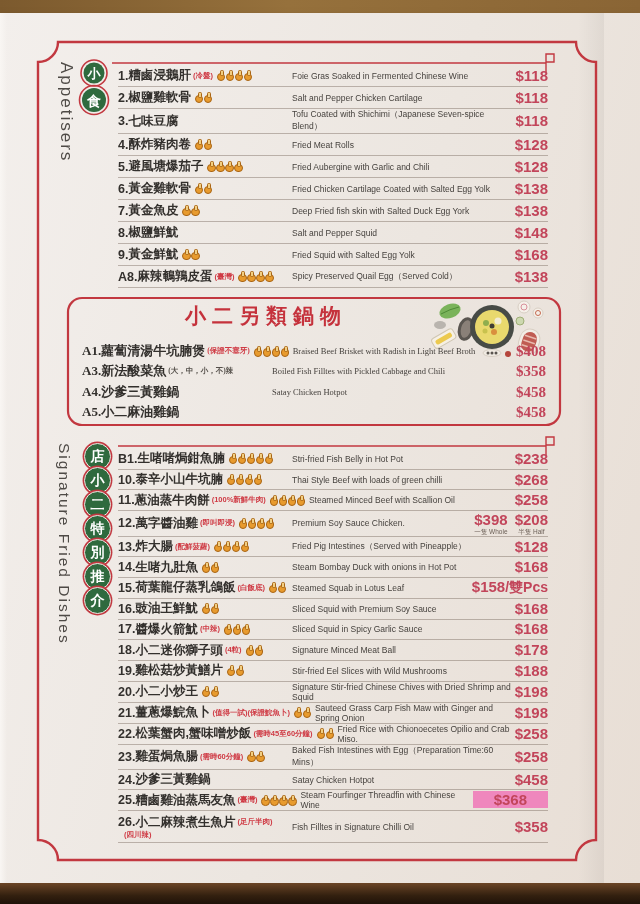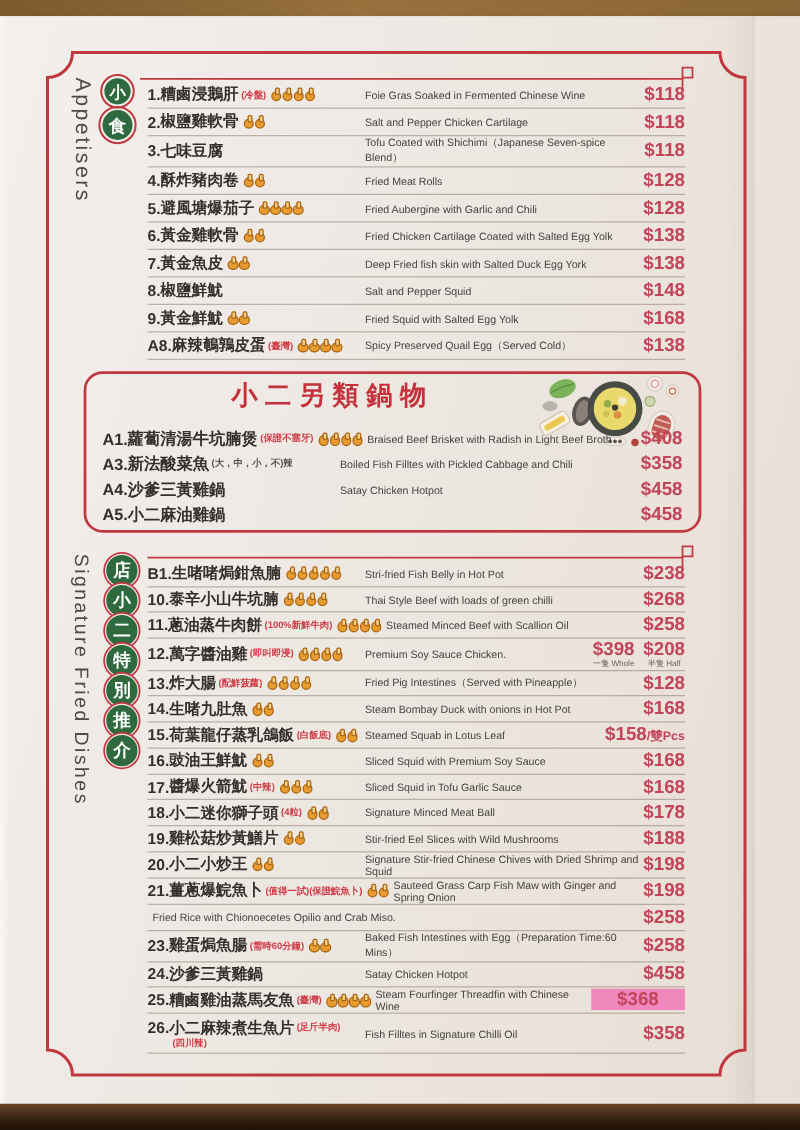--- a/index.html
+++ b/index.html
@@ -24,42 +24,42 @@
   .gourd{position:absolute;left:77px;top:59px;}
   #chain{position:absolute;left:84px;top:446px;}
   .chain-circle{width:25px;height:25px;border-radius:50%;background:#2f6a3e;
       border:1.5px solid #efe9e4;box-shadow:0 0 0 1.4px #c23840;color:#fff;
       font-size:14px;font-weight:bold;line-height:25px;text-align:center;margin-top:-3px;}
   .rows{position:absolute;display:flex;flex-direction:column;}
   #sec1-rows{left:118px;top:65px;width:430px;height:223px;}
   #sec2-rows{left:118px;top:449px;width:430px;height:394px;}
   #box-rows{left:82px;top:341px;width:464px;height:81px;}
   .row{flex:1;display:flex;align-items:center;border-bottom:1px solid rgba(122,106,95,.45);}
-  #box-rows .row{border-bottom:none;}
+  #box-rows .row{border-bottom:none;font-family:Liberation Serif, serif;}
   .row.tall{flex:1.55;}
   .zh-cell{flex:none;min-width:170px;white-space:nowrap;display:flex;flex-direction:column;justify-content:center;}
   #box-rows .zh-cell{min-width:186px;}
   .zh-line{display:flex;align-items:center;}
   .num,.zh{font-size:12.5px;font-weight:600;color:#33302d;}
   #box-rows .num,#box-rows .zh{font-size:13px;}
   .note{font-size:7.5px;color:#cf3a44;margin-left:2px;font-weight:600;}
   .note.dark{color:#55504b;}
-  .note2{margin-left:20px;margin-top:-1px;}
+  .note2{margin-left:6px;margin-top:-1px;}
   .spice{display:inline-flex;margin-left:3px;align-items:flex-end;}
   .drum{display:inline-block;width:8px;height:11px;position:relative;margin-left:1px;}
   .drum::before{content:'';position:absolute;bottom:0;left:0;width:6.5px;height:6.5px;
       background:#e89b2e;border:1px solid #a86414;border-radius:50%;}
   .drum::after{content:'';position:absolute;top:0;left:3px;width:2px;height:4px;
       background:#f2cf82;border:1px solid #a86414;border-radius:1.5px;}
   .en-cell{flex:1;font-size:8.5px;color:#46423e;padding-left:4px;}
   .price-cell{margin-left:auto;display:flex;justify-content:flex-end;gap:7px;align-items:flex-end;}
   .pblock{text-align:center;}
   .price{font-size:15px;font-weight:600;color:#c2455a;white-space:nowrap;}
   .price.hl{background:#ef87bd;padding:0 21px;}
-  .psuffix{font-size:10px;font-weight:600;color:#c2455a;}
+  .psuffix{font-size:14px;font-weight:600;color:#c2455a;}
   .psub{font-size:6.5px;color:#6b5f56;line-height:1;}
   #box-title{position:absolute;left:68px;top:302px;width:396px;text-align:center;
       font-size:21px;font-weight:700;letter-spacing:6px;color:#c5323c;}
   .illus{position:absolute;left:428px;top:299px;}
   .gourd text{font-weight:bold;fill:#fff;}
 </style>
 </head>
 <body>
 
 <div class="photo">
@@ -498,21 +498,21 @@
             <span class="num">17.</span>
             <span class="zh">醬爆火箭魷</span>
             <span class="note">(中辣)</span>
             <span class="spice">
               <span class="drum"></span>
               <span class="drum"></span>
               <span class="drum"></span>
             </span>
           </div>
         </div>
-        <div class="en-cell">Sliced Squid in Tofu Garlic Sauce</div>
+        <div class="en-cell">Sliced Squid in Spicy Garlic Sauce</div>
         <div class="price-cell">
           <div class="pblock"><span class="price">$168</span></div>
         </div>
       </div>
       <div class="row">
         <div class="zh-cell">
           <div class="zh-line">
             <span class="num">18.</span>
             <span class="zh">小二迷你獅子頭</span>
             <span class="note">(4粒)</span>
@@ -570,20 +570,31 @@
               <span class="drum"></span>
             </span>
           </div>
         </div>
         <div class="en-cell">Sauteed Grass Carp Fish Maw with Ginger and Spring Onion</div>
         <div class="price-cell">
           <div class="pblock"><span class="price">$198</span></div>
         </div>
       </div>
       <div class="row">
+        <div class="zh-cell">
+          <div class="zh-line">
+            <span class="num">22.</span>
+            <span class="zh">松葉蟹肉,蟹味噌炒飯</span>
+            <span class="note">(需時45至60分鐘)</span>
+            <span class="spice">
+              <span class="drum"></span>
+              <span class="drum"></span>
+            </span>
+          </div>
+        </div>
         <div class="en-cell">Fried Rice with Chionoecetes Opilio and Crab Miso.</div>
         <div class="price-cell">
           <div class="pblock"><span class="price">$258</span></div>
         </div>
       </div>
       <div class="row">
         <div class="zh-cell">
           <div class="zh-line">
             <span class="num">23.</span>
             <span class="zh">雞蛋焗魚腸</span>

